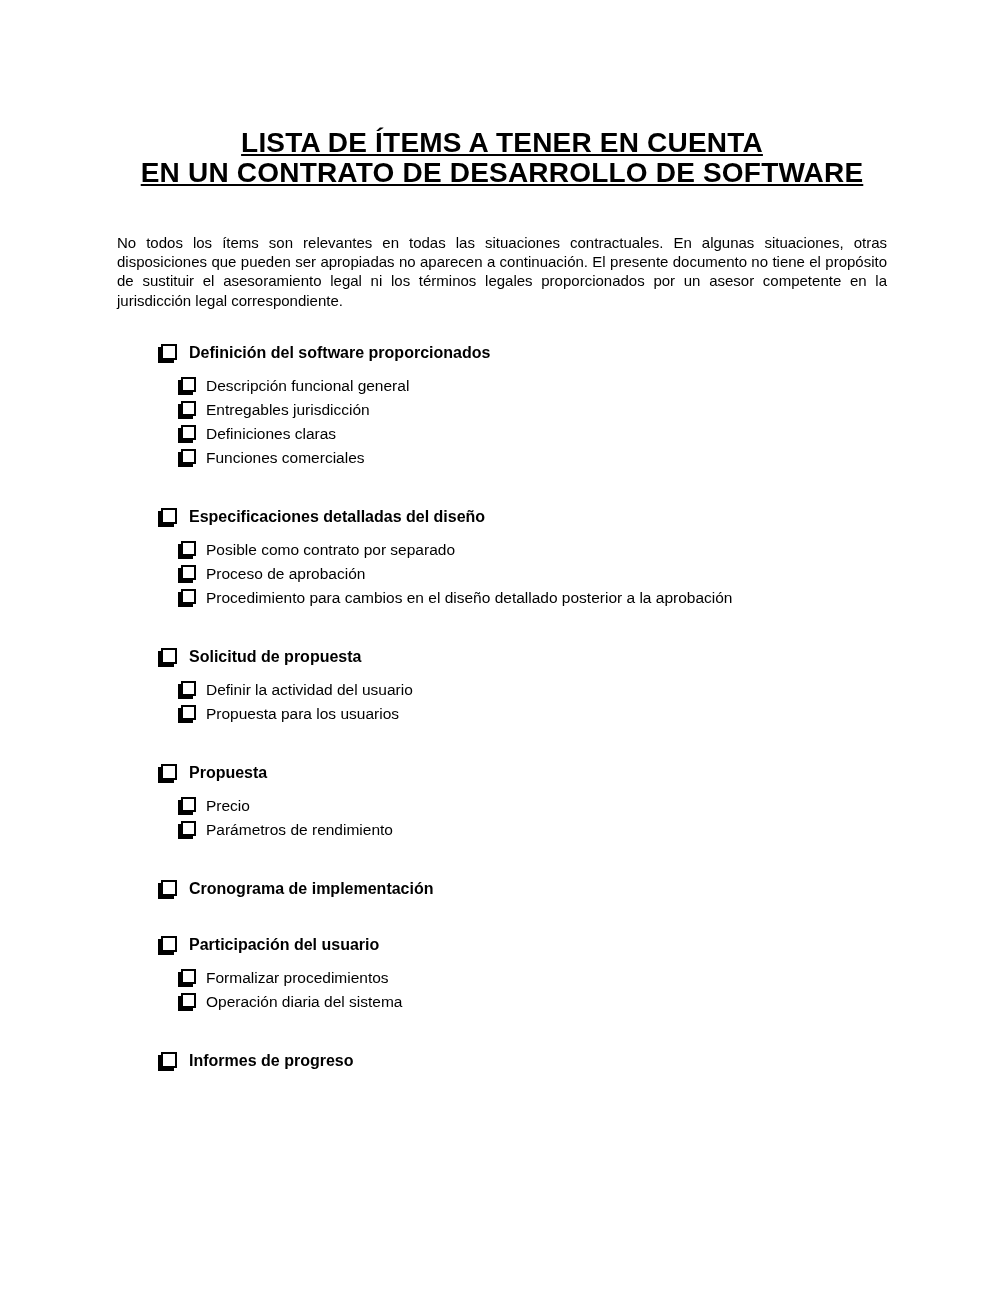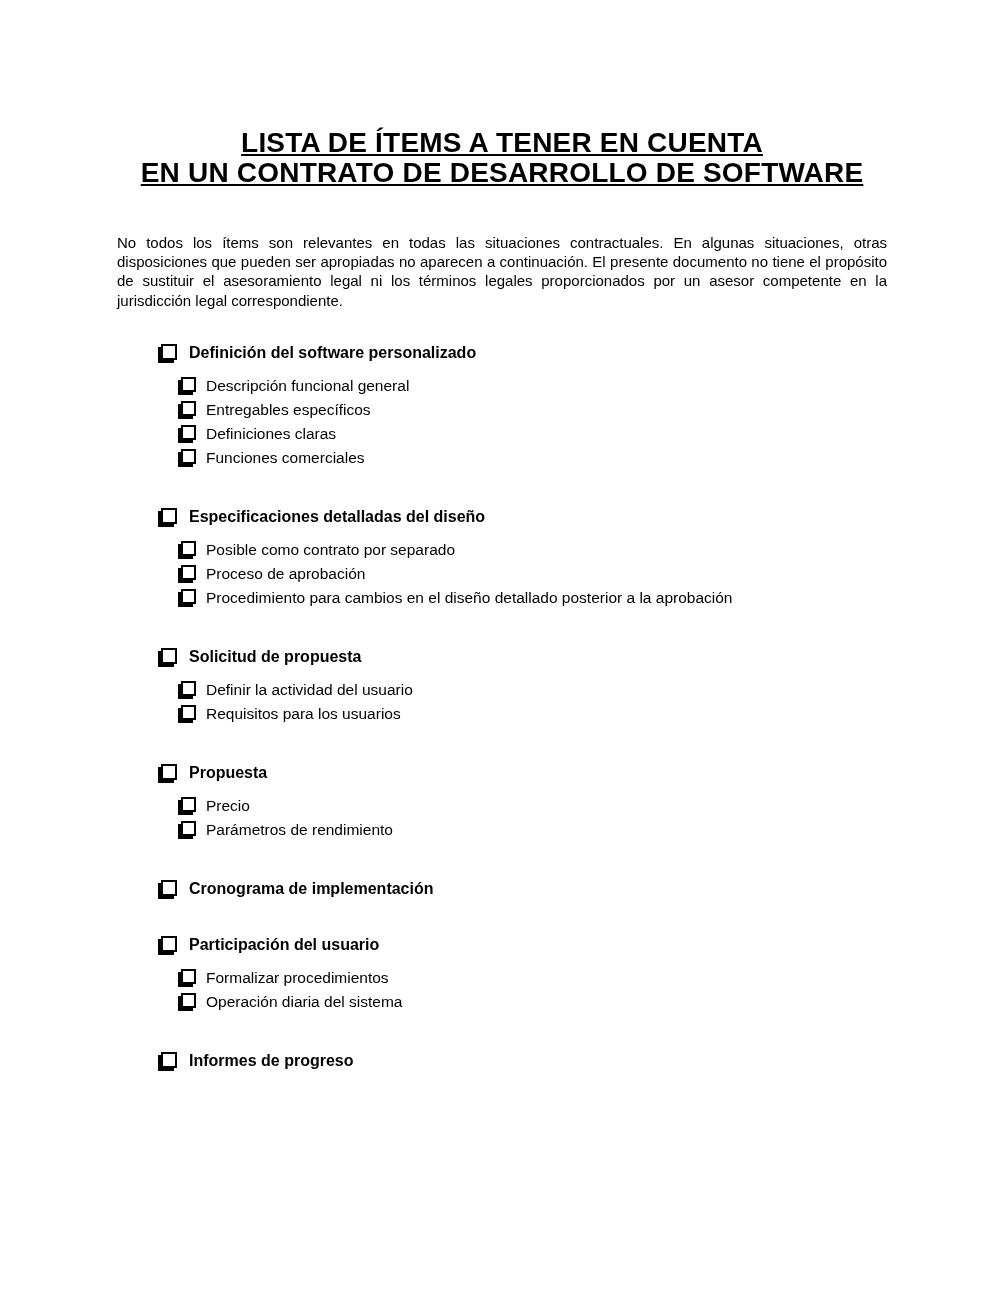--- a/index.html
+++ b/index.html
@@ -92,30 +92,30 @@
     <span>LISTA DE ÍTEMS A TENER EN CUENTA</span><br>
     <span>EN UN CONTRATO DE DESARROLLO DE SOFTWARE</span>
   </h1>
 
   <p class="intro">No todos los ítems son relevantes en todas las situaciones contractuales. En algunas situaciones, otras disposiciones que pueden ser apropiadas no aparecen a continuación. El presente documento no tiene el propósito de sustituir el asesoramiento legal ni los términos legales proporcionados por un asesor competente en la jurisdicción legal correspondiente.</p>
 
   <div class="sections" id="sections">
       <div class="section first">
         <div class="section-heading">
           <span class="cb cb-lg"></span>
-          <span>Definición del software personalizado</span>
+          <span>Definición del software proporcionados</span>
         </div>
         <div class="section-items">
           <div class="item">
             <span class="cb cb-sm"></span>
             <span>Descripción funcional general</span>
           </div>
           <div class="item">
             <span class="cb cb-sm"></span>
-            <span>Entregables específicos</span>
+            <span>Entregables jurisdicción</span>
           </div>
           <div class="item">
             <span class="cb cb-sm"></span>
             <span>Definiciones claras</span>
           </div>
           <div class="item">
             <span class="cb cb-sm"></span>
             <span>Funciones comerciales</span>
           </div>
         </div>
@@ -145,21 +145,21 @@
           <span class="cb cb-lg"></span>
           <span>Solicitud de propuesta</span>
         </div>
         <div class="section-items">
           <div class="item">
             <span class="cb cb-sm"></span>
             <span>Definir la actividad del usuario</span>
           </div>
           <div class="item">
             <span class="cb cb-sm"></span>
-            <span>Requisitos para los usuarios</span>
+            <span>Propuesta para los usuarios</span>
           </div>
         </div>
       </div>
       <div class="section">
         <div class="section-heading">
           <span class="cb cb-lg"></span>
           <span>Propuesta</span>
         </div>
         <div class="section-items">
           <div class="item">

